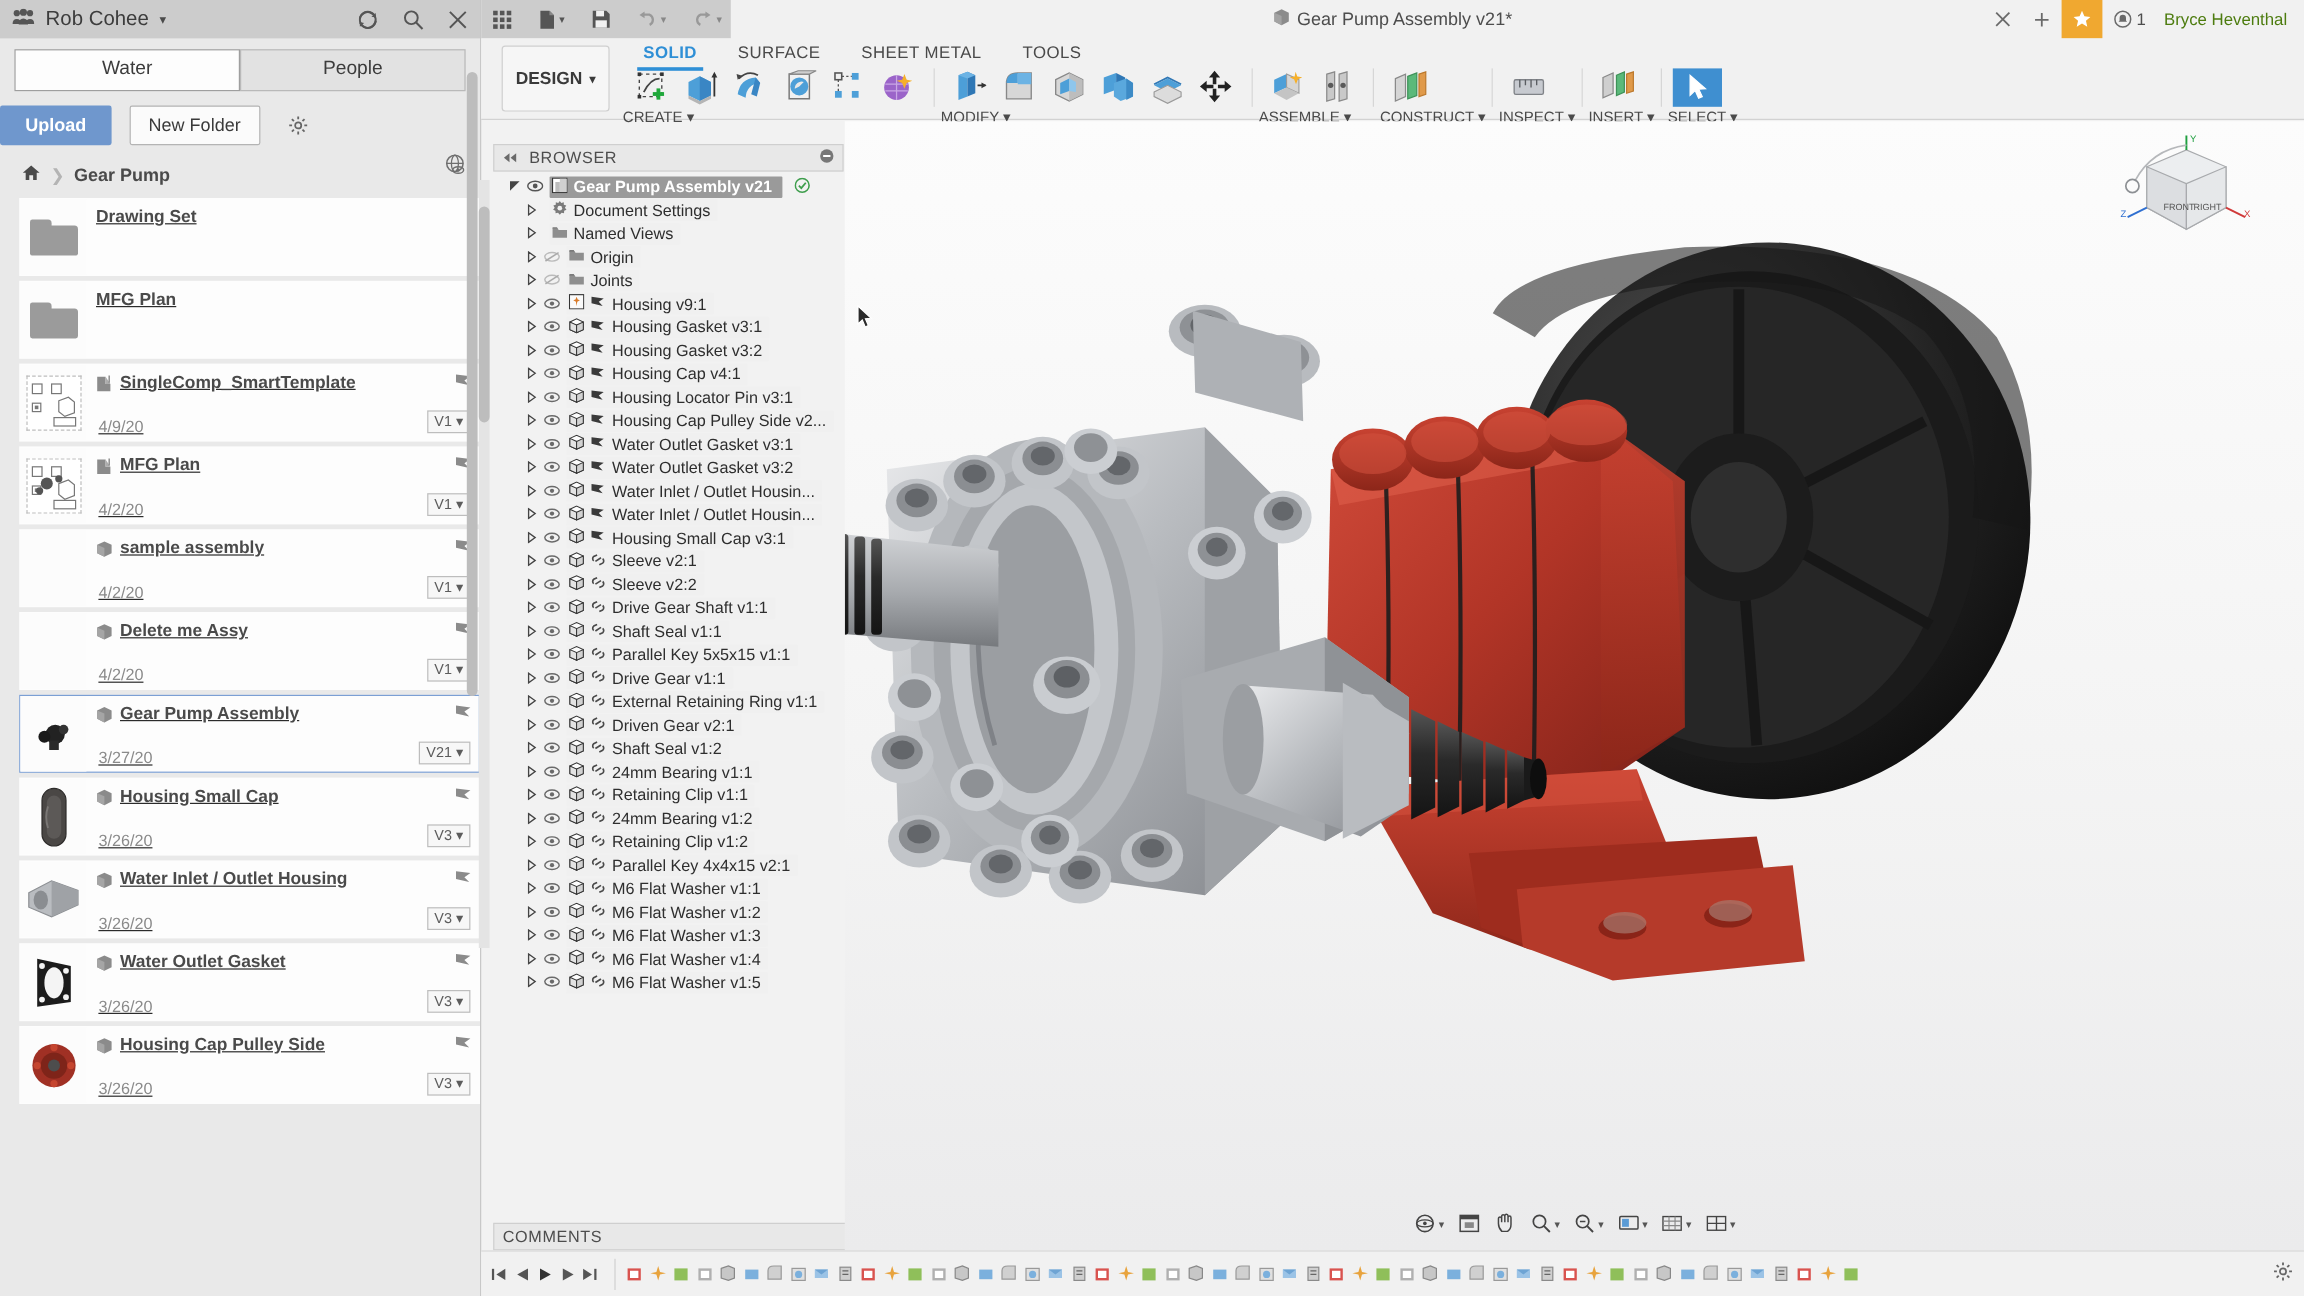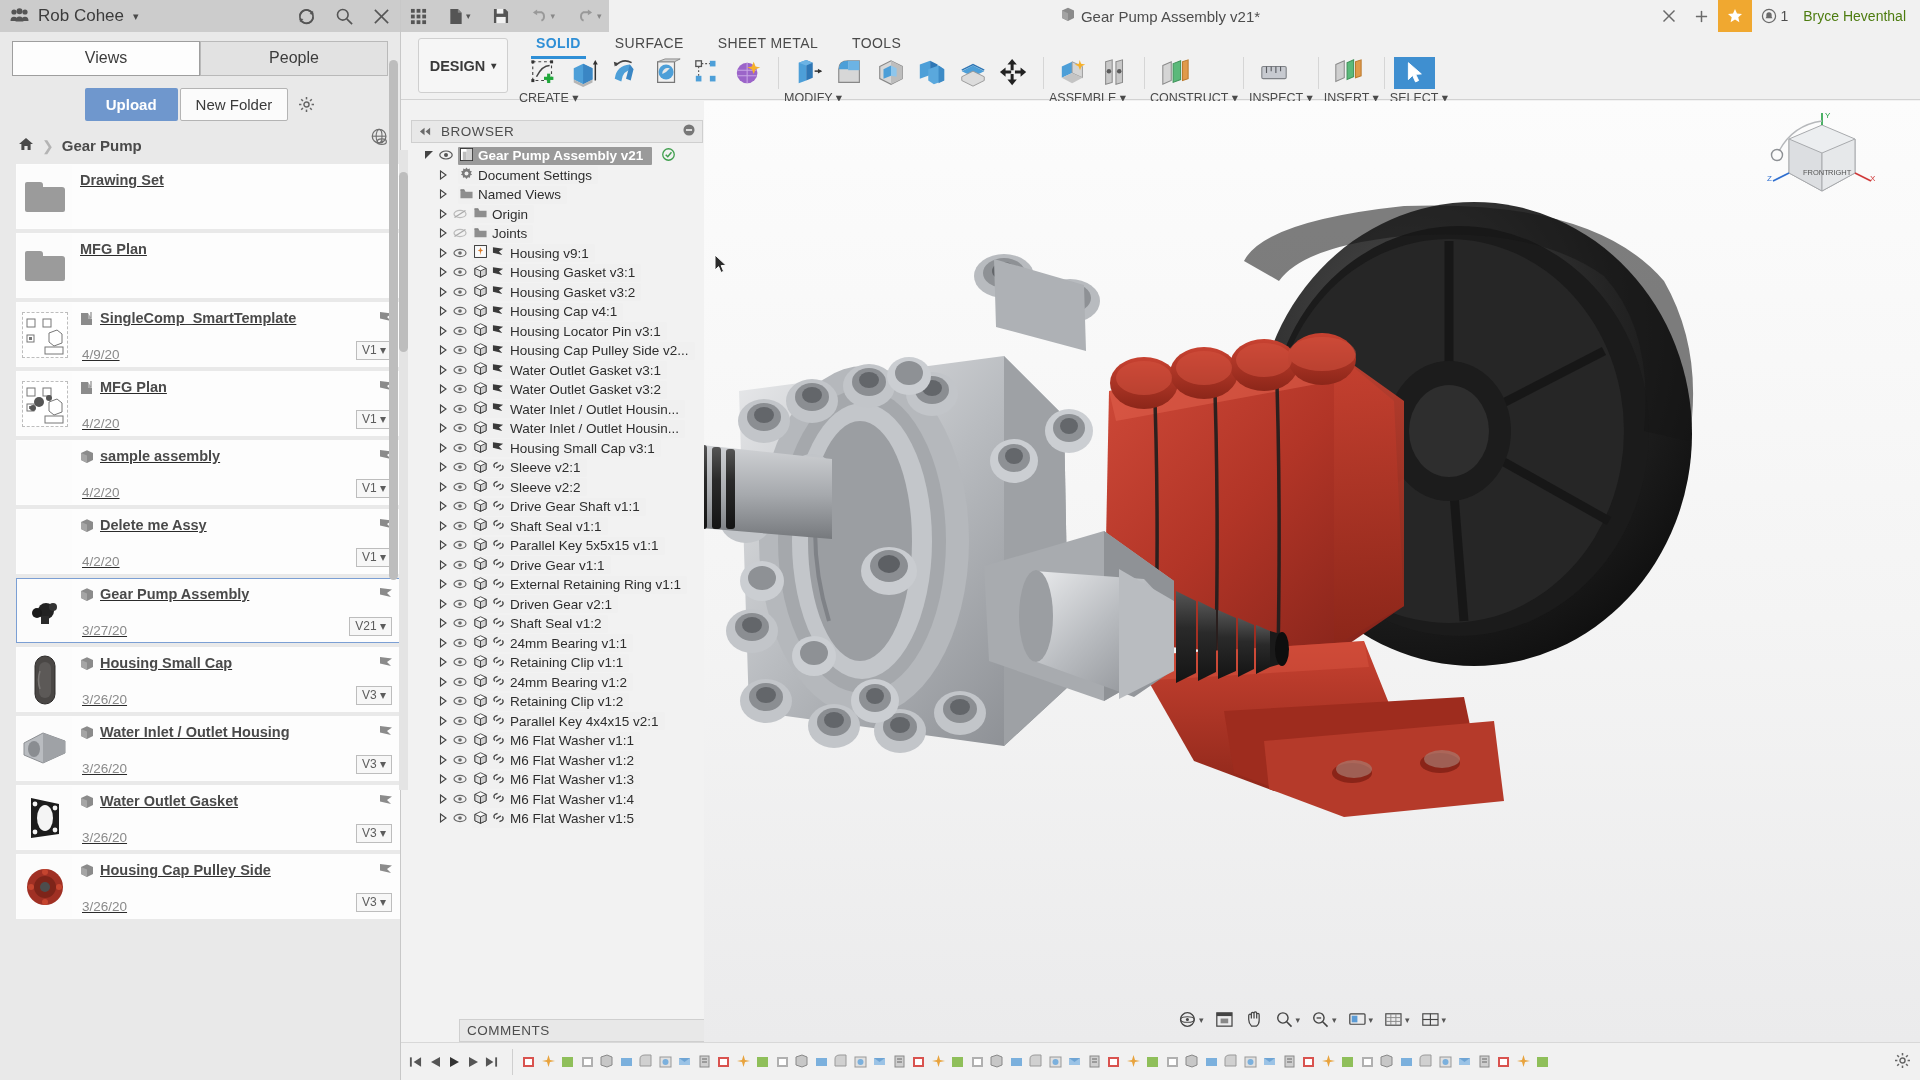--- a/index.html
+++ b/index.html
@@ -28,21 +28,21 @@
   .dp-userbar .spacer { flex:1; }
   .icon-btn { cursor:pointer; display:flex; align-items:center; justify-content:center; }
 
   .dp-tabs { display:flex; padding:9px 12px 0 12px; gap:0; }
   .dp-tab {
     flex:1; text-align:center; padding:7px 0 8px; font-size:16px;
     color:#3c3c3c; border:1px solid #b9b9b9; background:#e2e2e2; cursor:pointer;
   }
   .dp-tab.active { background:#fdfdfd; border-color:#9e9e9e; }
 
-  .dp-actions { display:flex; justify-content:center; gap:2px; padding:12px 0 10px; }
+  .dp-actions { display:flex; gap:15px; padding:12px 0 10px; }
   .btn-upload {
     background:#6f97cd; color:#fff; border:none; border-radius:2px;
     font-weight:bold; font-size:15px; padding:7px 21px; cursor:pointer;
     font-family:"Liberation Sans", sans-serif;
   }
   .btn-newfolder {
     background:#fbfbfb; color:#3a3a3a; border:1px solid #b4b4b4; border-radius:2px;
     font-size:15px; padding:7px 15px; cursor:pointer;
     font-family:"Liberation Sans", sans-serif;
   }
@@ -168,21 +168,21 @@
     background:#f0f0f0; padding:1px 6px 1px 2px; border-radius:1px; }
   .tree-row.root .tr-bg { background:#9a9a9a; color:#fff; font-weight:bold; padding-right:9px; }
   .arrow { width:10px; height:10px; flex:0 0 auto; }
   .eye { width:14px; height:10px; flex:0 0 auto; }
   .comp-ico { width:13px; height:13px; flex:0 0 auto; }
   .link-ico { width:13px; height:13px; flex:0 0 auto; }
 
   .comments-bar {
     position:absolute; left:411px; bottom:38px; width:319px; height:23px;
     background:#e8e8e8; border:1px solid #cfcfcf; display:flex; align-items:center;
-    padding:0 7px; font-size:13.5px; color:#4d4d4d; letter-spacing:.5px;margin-left:48px;
+    padding:0 7px; font-size:13.5px; color:#4d4d4d; letter-spacing:.5px;
   }
   .comments-bar .cb-sp { flex:1; }
 
   .browser-scroll { position:absolute; left:399px; top:150px; width:9px; height:640px;
     background:#e4e4e4; }
   .browser-scroll .bthumb { position:absolute; left:0; top:22px; width:9px; height:180px;
     background:#bdbdbd; border-radius:5px; }
 
   
   .canvas {
@@ -251,21 +251,21 @@
       </span>
       <span class="icon-btn" style="margin-left:10px;">
         <svg width="17" height="17" viewBox="0 0 18 18">
           <line x1="2" y1="2" x2="16" y2="16" stroke="#555" stroke-width="1.7"></line>
           <line x1="16" y1="2" x2="2" y2="16" stroke="#555" stroke-width="1.7"></line>
         </svg>
       </span>
     </div>
 
     <div class="dp-tabs">
-      <div class="dp-tab active">Views</div>
+      <div class="dp-tab active">Water</div>
       <div class="dp-tab">People</div>
     </div>
 
     <div class="dp-actions">
       <button class="btn-upload">Upload</button>
       <button class="btn-newfolder">New Folder</button>
       <span class="gear-wrap">
         <svg width="17" height="17" viewBox="0 0 20 20">
           <circle cx="10" cy="10" r="3" stroke="#666" stroke-width="1.7" fill="none"></circle>
           <g stroke="#666" stroke-width="1.8">

